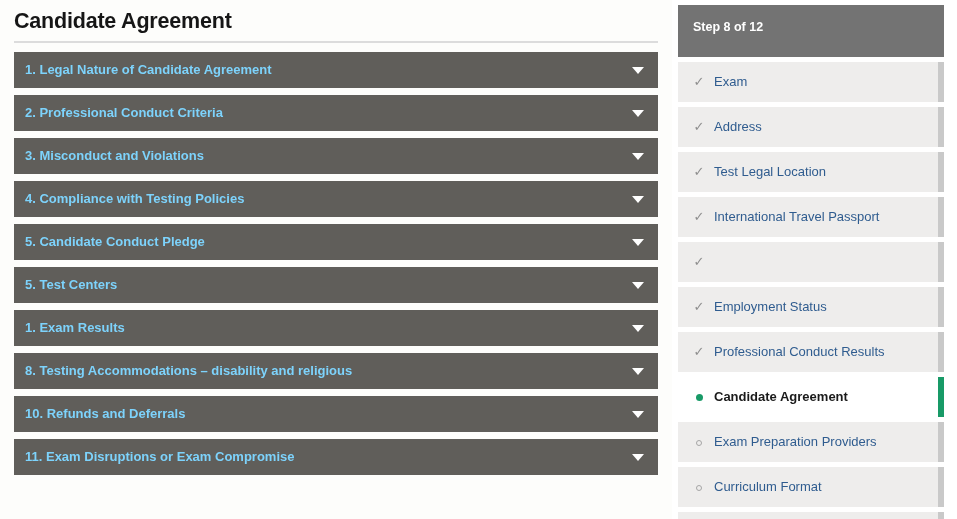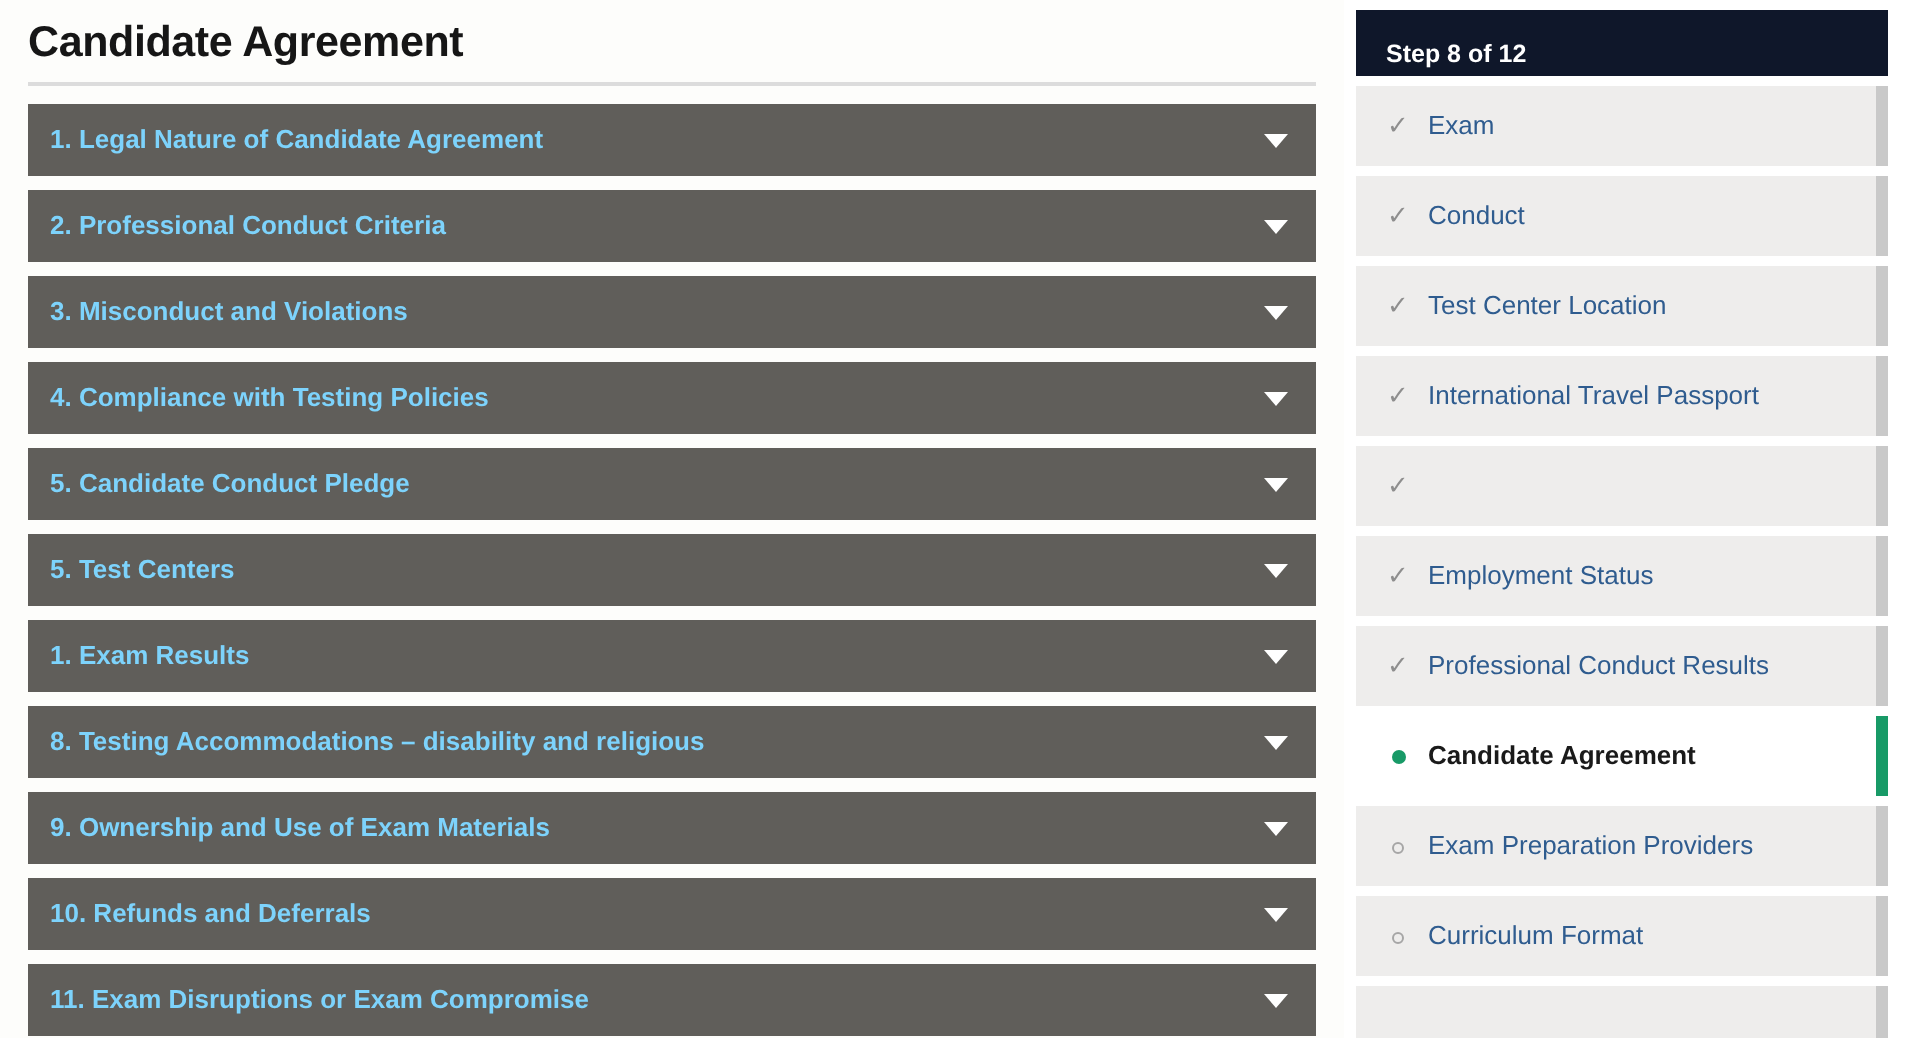--- a/index.html
+++ b/index.html
@@ -90,22 +90,22 @@
     left: 678px;
     top: 0;
     width: 279px;
     height: 519px;
     background: #ffffff;
     overflow: hidden;
   }
   #step-header {
     position: relative;
     margin: 5px 13px 5px 0;
-    height: 33px;
-    background: #0f172a;
+    height: 52px;
+    background: #737373;
   }
   #step-header-label {
     position: absolute;
     left: 15px;
     top: 0;
     height: 45px;
     line-height: 45px;
     font-size: 12.5px;
     font-weight: bold;
     color: #ffffff;
@@ -224,24 +224,20 @@
         </div>
         <div class="acc-item">
           <span class="acc-label">1. Exam Results</span>
           <span class="acc-arrow"></span>
         </div>
         <div class="acc-item">
           <span class="acc-label">8. Testing Accommodations – disability and religious</span>
           <span class="acc-arrow"></span>
         </div>
         <div class="acc-item">
-          <span class="acc-label">9. Ownership and Use of Exam Materials</span>
-          <span class="acc-arrow"></span>
-        </div>
-        <div class="acc-item">
           <span class="acc-label">10. Refunds and Deferrals</span>
           <span class="acc-arrow"></span>
         </div>
         <div class="acc-item">
           <span class="acc-label">11. Exam Disruptions or Exam Compromise</span>
           <span class="acc-arrow"></span>
         </div>
       </div>
   </div>
 
@@ -250,26 +246,26 @@
       <span id="step-header-label">Step 8 of 12</span>
     </div>
     <div id="steps-wrap">
         <div class="step-item done">
           <span class="step-marker check">✓</span>
           <span class="step-label">Exam</span>
           <span class="track"></span>
         </div>
         <div class="step-item done">
           <span class="step-marker check">✓</span>
-          <span class="step-label">Conduct</span>
-          <span class="track"></span>
-        </div>
-        <div class="step-item done">
-          <span class="step-marker check">✓</span>
-          <span class="step-label">Test Center Location</span>
+          <span class="step-label">Address</span>
+          <span class="track"></span>
+        </div>
+        <div class="step-item done">
+          <span class="step-marker check">✓</span>
+          <span class="step-label">Test Legal Location</span>
           <span class="track"></span>
         </div>
         <div class="step-item done">
           <span class="step-marker check">✓</span>
           <span class="step-label">International Travel Passport</span>
           <span class="track"></span>
         </div>
         <div class="step-item done">
           <span class="step-marker check">✓</span>
           <span class="track"></span>

